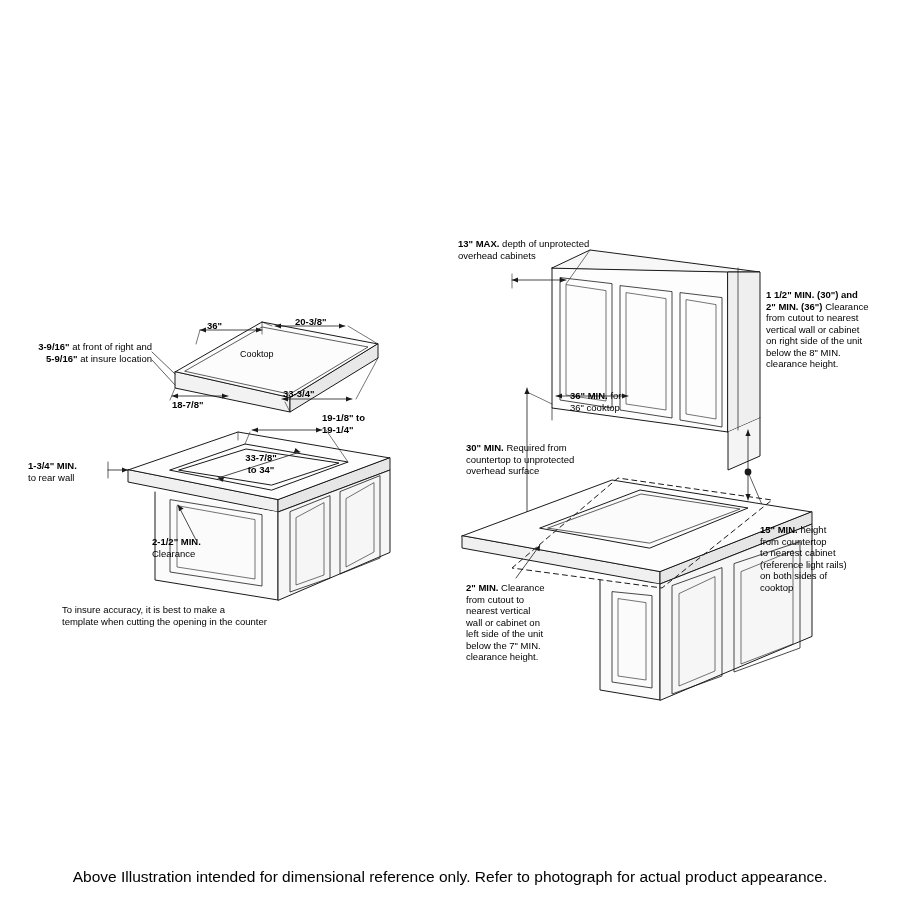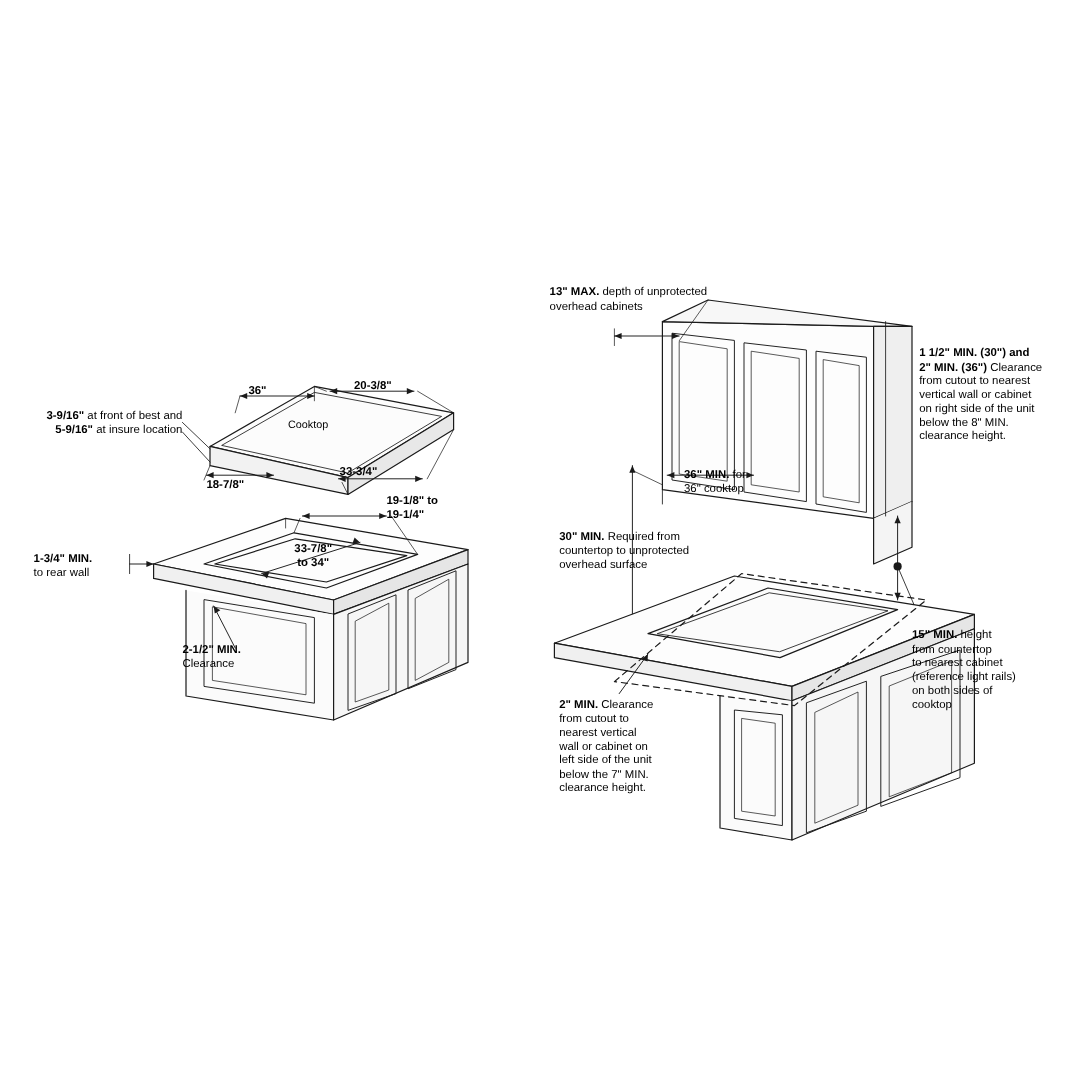--- a/index.html
+++ b/index.html
@@ -240,39 +240,41 @@
         <line x1="552" y1="408" x2="552" y2="420"></line>
       </g>
 
     </g>
   </svg>
 
   <div class="lbl" style="left:207px; top:320px;"><b>36"</b></div>
 
   <div class="lbl" style="left:295px; top:316px;"><b>20-3/8"</b></div>
 
-  <div class="lbl right" style="left:0px; top:341px; width:152px;"><b>3-9/16"</b><span> at front of best and</span></div>
+  <div class="lbl right" style="left:0px; top:341px; width:152px;"><b>3-9/16"</b><span> at front of right and</span></div>
   <div class="lbl right" style="left:0px; top:353px; width:152px;"><b>5-9/16"</b><span> at insure location</span></div>
 
   <div class="cooktop-word" style="left:240px; top:349px;">Cooktop</div>
 
   <div class="lbl" style="left:172px; top:399px;"><b>18-7/8"</b></div>
 
   <div class="lbl" style="left:283px; top:388px;"><b>33-3/4"</b></div>
 
   <div class="lbl" style="left:322px; top:412px; width:100px;"><b>19-1/8" to
 19-1/4"</b></div>
 
   <div class="lbl center" style="left:226px; top:452px; width:70px;"><b>33-7/8"
 to 34"</b></div>
 
   <div class="lbl" style="left:28px; top:460px; width:100px;"><b>1-3/4" MIN.</b><br><span>to rear wall</span></div>
 
   <div class="lbl" style="left:152px; top:536px; width:110px;"><b>2-1/2" MIN.</b><br><span>Clearance</span></div>
 
+  <div class="lbl" style="left:62px; top:604px; width:260px;">To insure accuracy, it is best to make a
+template when cutting the opening in the counter</div>
 
   <div class="lbl" style="left:458px; top:238px; width:190px;"><b>13" MAX.</b><span> depth of unprotected
 overhead cabinets</span></div>
 
   <div class="lbl" style="left:570px; top:390px; width:110px;"><b>36" MIN.</b><span> for
 36" cooktop</span></div>
 
   <div class="lbl" style="left:766px; top:289px; width:128px;"><b>1 1/2" MIN. (30") and
 2" MIN. (36")</b><span> Clearance
 from cutout to nearest
@@ -293,14 +295,15 @@
 cooktop</span></div>
 
   <div class="lbl" style="left:466px; top:582px; width:110px;"><b>2" MIN.</b><span> Clearance
 from cutout to
 nearest vertical
 wall or cabinet on
 left side of the unit
 below the 7" MIN.
 clearance height.</span></div>
 
+  <div class="footer">Above Illustration intended for dimensional reference only. Refer to photograph for actual product appearance.</div>
 
 </div>
 
 </body></html>

